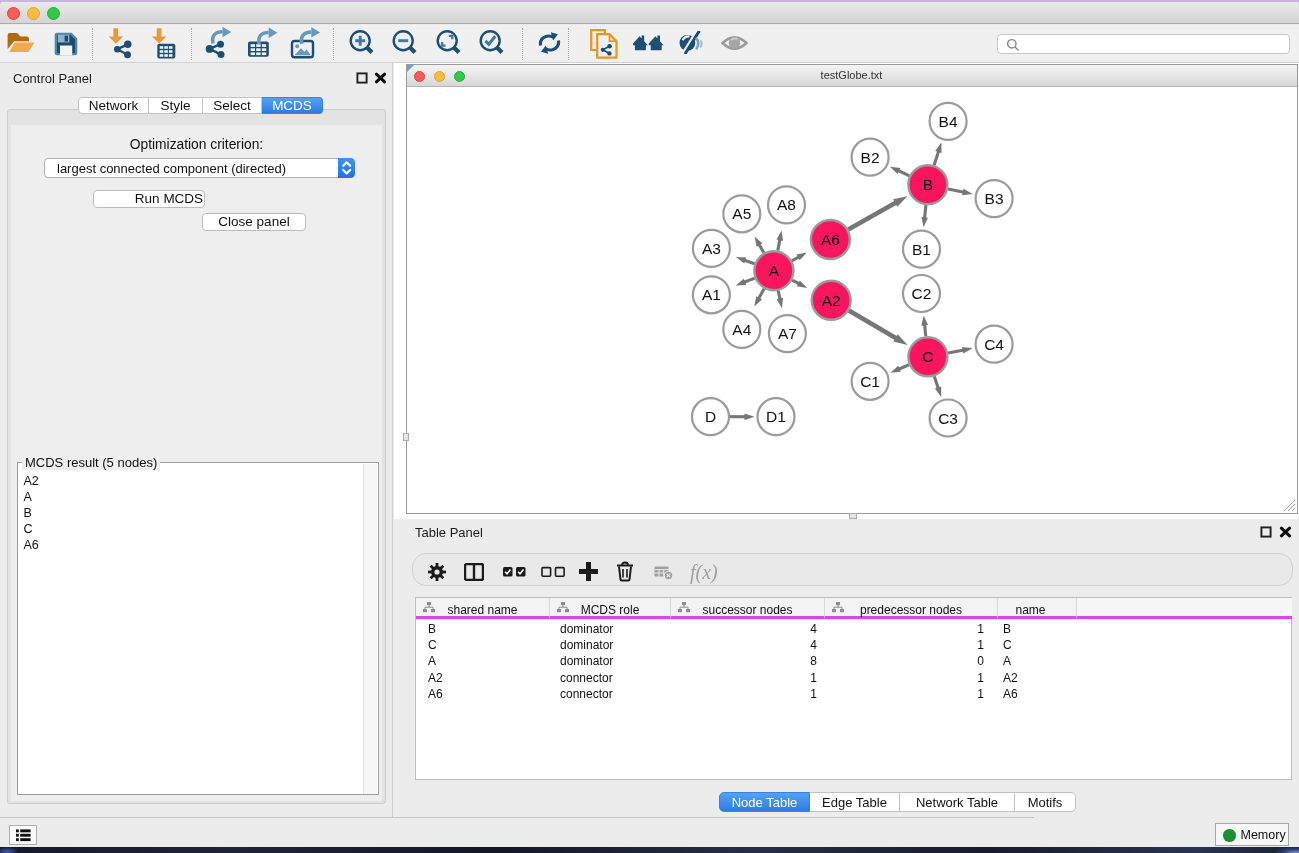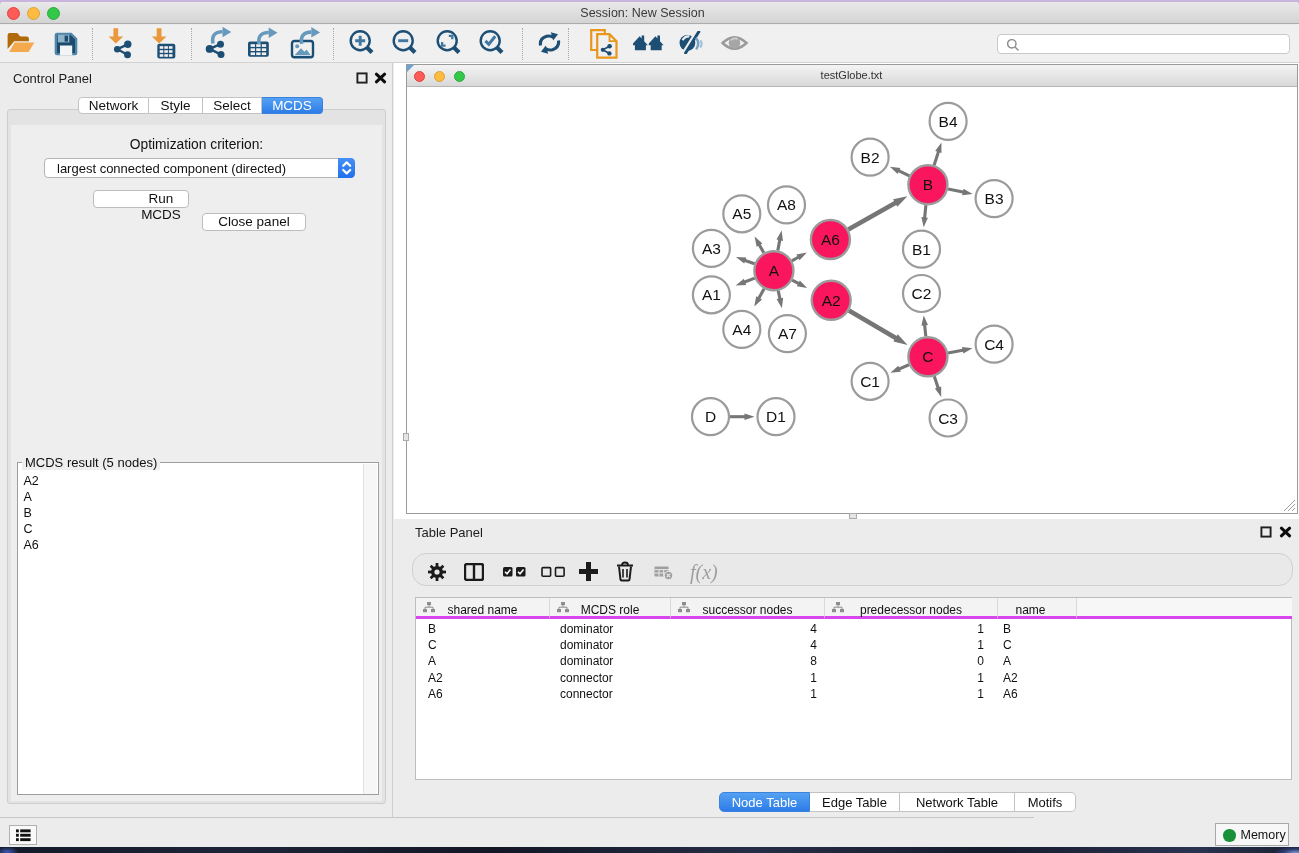--- a/index.html
+++ b/index.html
@@ -59,21 +59,20 @@
   #memory { position:absolute; left:1214.5px; top:5px; width:74px; height:23px; border:1px solid #a8a8a8; background:#f7f7f7; font-size:12.5px; color:#111; }
   #listbtn { position:absolute; left:9px; top:7px; width:27.5px; height:20px; background:#f9f9f9; border:1px solid #b0b0b0; }
 </style>
 </head>
 <body>
 <div id="win">
   <div id="titlebar">
     <div class="tl" style="left:7px;  background:#fc5b57; border:0.5px solid #e0443f;"></div>
     <div class="tl" style="left:27px; background:#fdbc40; border:0.5px solid #dfa036;"></div>
     <div class="tl" style="left:47px; background:#34c84a; border:0.5px solid #2ca83d;"></div>
-    <div id="title">Session: New Session</div>
   </div>
   <div id="toolbar">
       <svg class="tbi" style="left:7px;top:7px" width="29" height="22" viewBox="0 0 29 22">
         <path d="M0.6 17 L0.6 3.2 Q0.6 1 2.8 1 L9.5 1 Q10.6 1 11.3 2 L12.3 3.6 Q12.9 4.6 14.1 4.6 L19.8 4.6 Q21.9 4.6 21.9 6.7 L21.9 9.2 L7.2 9.2 Z" fill="#b16a0a"></path>
         <path d="M2.2 20 L7.6 10.6 L27.4 10.6 L21.6 20 Z" fill="#f5a94e"></path>
       </svg>
       <svg class="tbi" style="left:53.5px;top:6.5px" width="24" height="24" viewBox="0 0 24 24">
         <path d="M0.7 3 Q0.7 0.7 3 0.7 L17.5 0.7 L23.3 6.5 L23.3 21 Q23.3 23.3 21 23.3 L3 23.3 Q0.7 23.3 0.7 21 Z" fill="#4f86aa"></path>
         <path d="M3 3 L16.5 3 L21 7.5 L21 21 L3 21 Z" fill="#1d4b6e"></path>
         <rect x="3.8" y="2.8" width="11.5" height="7.6" fill="#8fb4ca"></rect>
@@ -220,21 +219,21 @@
     <div id="cpbox">
       <div id="cpinner">
         <div id="combo">
           <div class="txt">largest connected component (directed)</div>
           <div class="step"><svg width="18" height="20" viewBox="0 0 18 20">
                 <path d="M5.2 7.8 L8.7 4.4 L12.2 7.8" fill="none" stroke="#fff" stroke-width="2.2" stroke-linecap="round" stroke-linejoin="round"></path>
                 <path d="M5.2 12 L8.7 15.4 L12.2 12" fill="none" stroke="#fff" stroke-width="2.2" stroke-linecap="round" stroke-linejoin="round"></path>
               </svg></div>
         </div>
         <div id="optlabel">Optimization criterion:</div>
-        <div class="btn" style="left:82px; top:65px; width:96px;padding-left:40px;">Run MCDS</div>
+        <div class="btn" style="left:82px; top:65px; width:112px;padding-left:40px;">Run MCDS</div>
         <div class="btn" style="left:191px; top:65px; width:104px;margin-top:23px;">Close panel</div>
         <div id="fslabel">MCDS result (5 nodes)</div>
         <div id="fieldset">
           <div id="fslist">A2<br>A<br>B<br>C<br>A6</div>
           <div id="fssb"></div>
         </div>
       </div>
     </div>
   </div>
   <div id="desktop">

